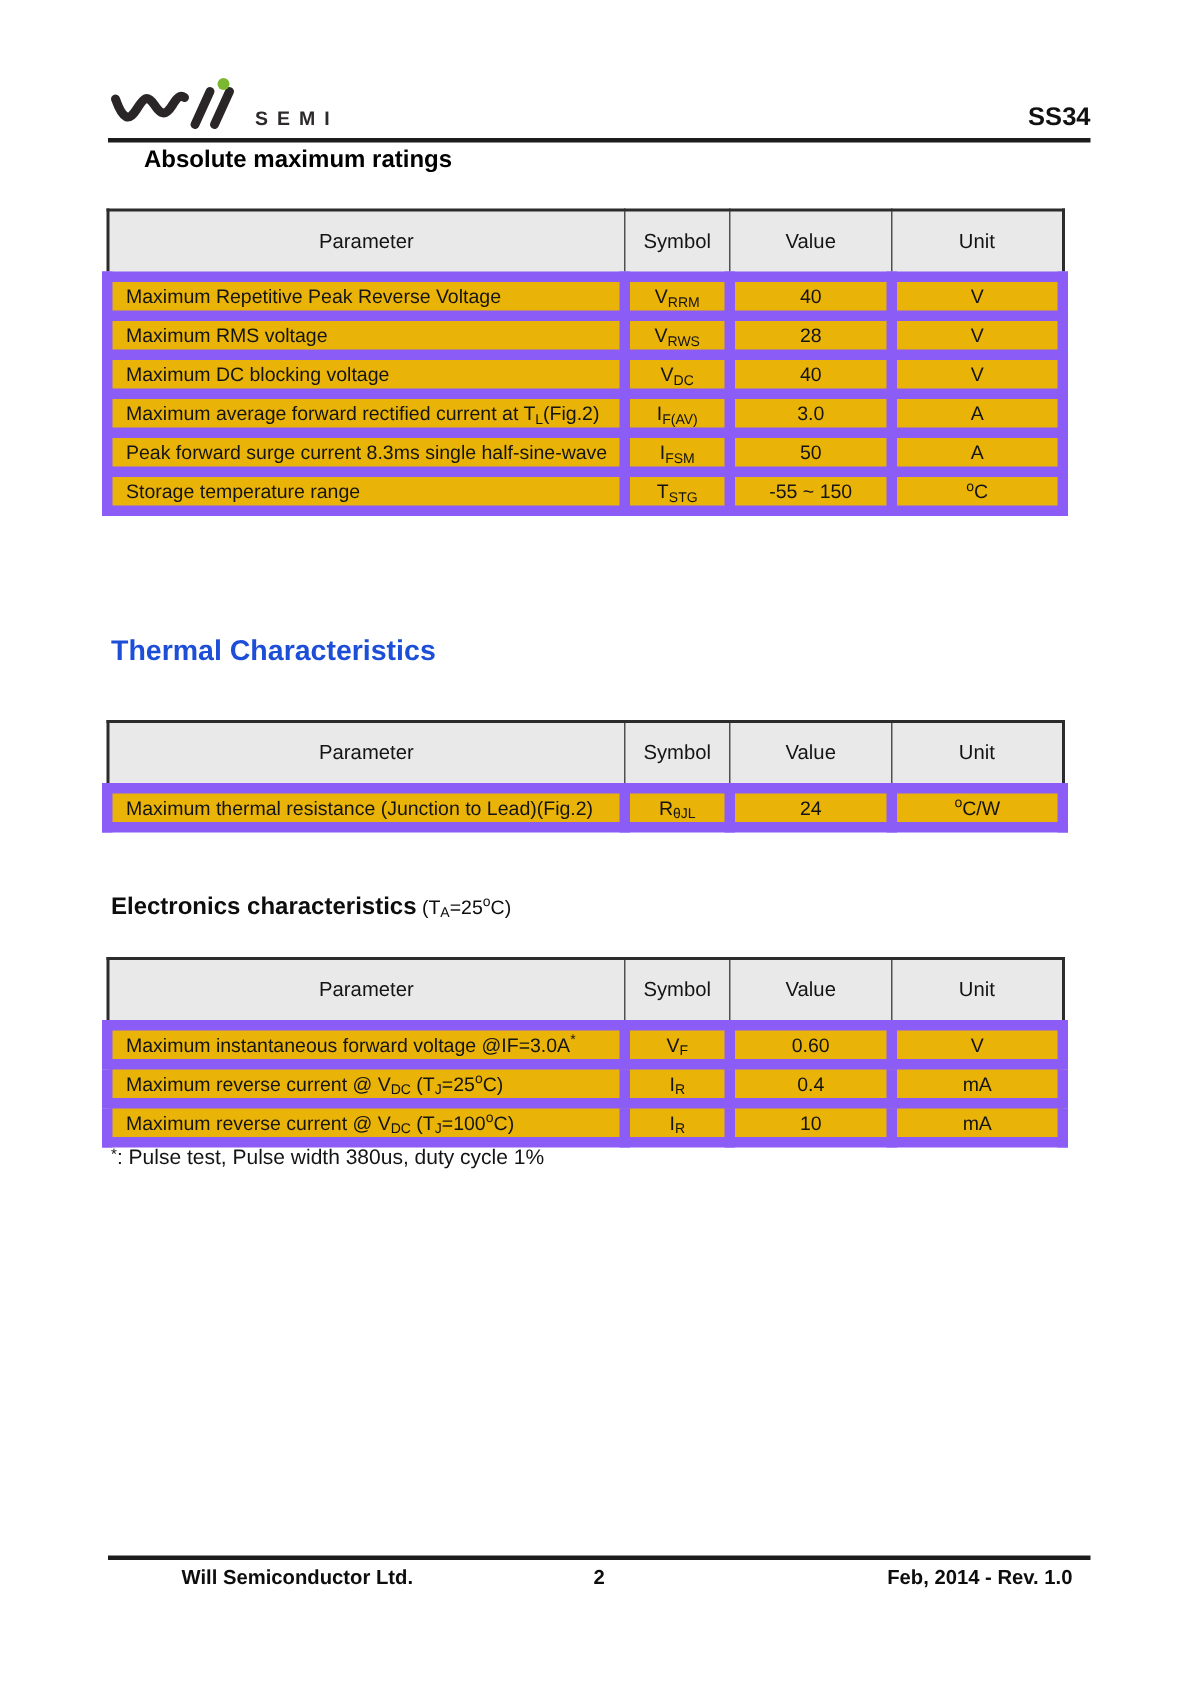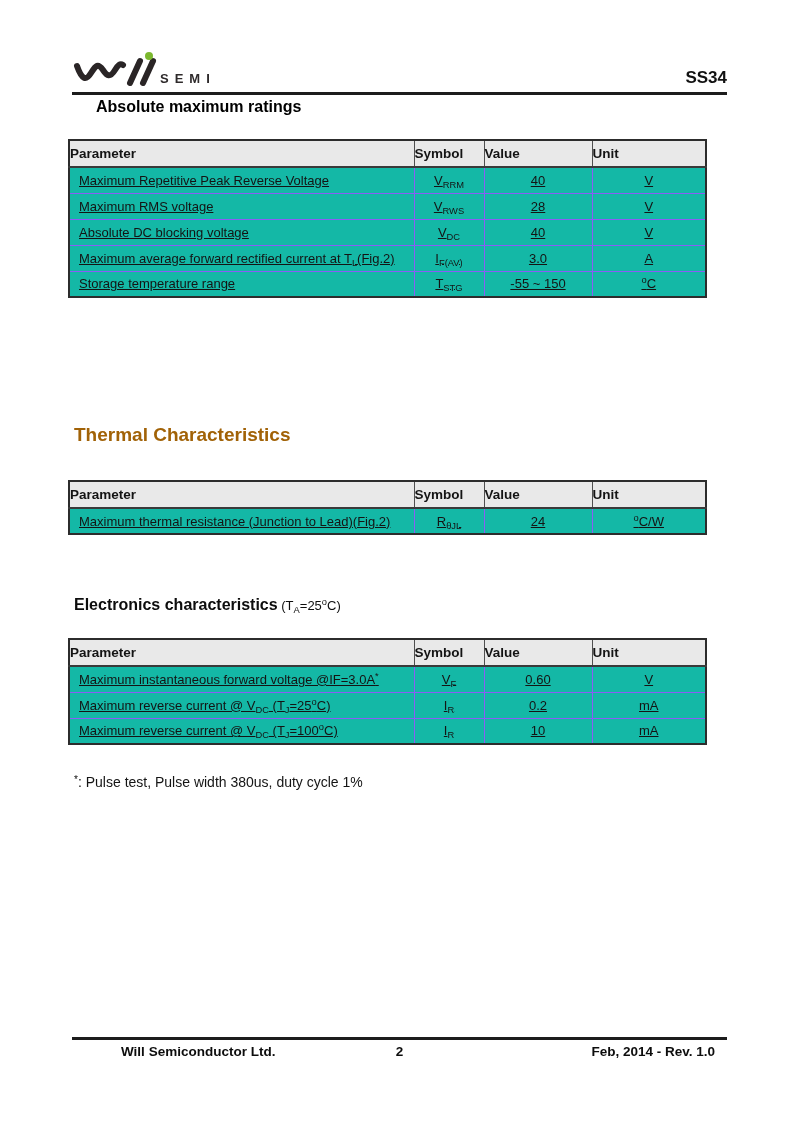--- a/index.html
+++ b/index.html
@@ -17,21 +17,21 @@
     overflow: hidden;
   }
 
   
   .brand-row {
     position: absolute;
     left: 72px; top: 50px; width: 655px; height: 40px;
   }
   .logo-wrap {
     position: absolute; left: 0; bottom: 0;
-    display: flex; align-items: flex-end; 
+    display: flex; align-items: flex-end; gap: 10px;
   }
   .brand-text {
     font-size: 13px; font-weight: 700; letter-spacing: 6px;
     color: #2e2a2b; padding-bottom: 4px;
   }
   .part-number {
     position: absolute; right: 0; bottom: 2px;
     font-size: 17px; font-weight: 700; color: #111;
   }
   .top-rule, .footer-rule {
@@ -40,21 +40,21 @@
   }
   .top-rule { top: 92px; }
 
   
   .h-abs {
     position: absolute; left: 74px; top: 98px;
     font-size: 16px; font-weight: 700; color: #000000; margin-left: 22px;
   }
   .h-thermal {
     position: absolute; left: 74px; top: 424px;
-    font-size: 19px; font-weight: 700; color: #a16207;
+    font-size: 19px; font-weight: 700; color: #1d4ed8;
   }
   .h-elec {
     position: absolute; left: 74px; top: 596px;
     font-size: 16px; font-weight: 700; color: #0d0d0d;
   }
   .h-elec .cond { font-size: 13px; font-weight: 400; }
 
   
   table.spec-table {
     position: absolute; left: 68px;
@@ -65,42 +65,41 @@
   }
   .t-abs     { top: 139px; }
   .t-thermal { top: 480px; }
   .t-elec    { top: 638px; }
   col.c-param  { width: 345px; }
   col.c-symbol { width: 70px; }
   col.c-value  { width: 108px; }
   col.c-unit   { width: 114px; }
   table.spec-table th {
     background: var(--table_header_bg, #e9e9e9);
-    font-weight: 700; font-size: 13.5px;
-    height: 27px; text-align: left;
+    font-weight: 400; font-size: 13.5px;
+    height: 44px; text-align: center;
     border: 1px solid #4f4f4f;
     border-bottom: 2px solid #3a3a3a;
   }
   table.spec-table td {
     height: 26px;
-    border: 1px solid #8b5cf6;
+    border: 7px solid #8b5cf6;
     vertical-align: middle;
-    background: #14b8a6;
-    text-decoration: underline;
+    background: #eab308;
   }
   table.spec-table td.param { text-align: left; padding: 0 6px 0 9px; }
   table.spec-table td.center { text-align: center; }
   sub, sup { font-size: 0.72em; line-height: 0; }
   sub { vertical-align: -0.28em; }
   sup { vertical-align: 0.5em; }
 
   
   .footnote {
     position: absolute; left: 74px; top: 763px;
-    font-size: 14px; color: #141414; margin-top: 11px;
+    font-size: 14px; color: #141414;
   }
   .footnote sup { vertical-align: 0.35em; }
 
   
   .footer-rule { top: 1037px; }
   .footer-row {
     position: absolute; left: 72px; top: 1044px; width: 655px;
     font-size: 13.5px; font-weight: 700; color: #0d0d0d;
   }
   .footer-company { position: absolute; left: 2px; margin-left: 47px; }
@@ -152,29 +151,35 @@
           <td class="center">40</td>
           <td class="center">V</td>
         </tr>
         <tr>
           <td class="param">Maximum RMS voltage</td>
           <td class="center">V<sub>RWS</sub></td>
           <td class="center">28</td>
           <td class="center">V</td>
         </tr>
         <tr>
-          <td class="param">Absolute DC blocking voltage</td>
+          <td class="param">Maximum DC blocking voltage</td>
           <td class="center">V<sub>DC</sub></td>
           <td class="center">40</td>
           <td class="center">V</td>
         </tr>
         <tr>
           <td class="param">Maximum average forward rectified current at T<sub>L</sub>(Fig.2)</td>
           <td class="center">I<sub>F(AV)</sub></td>
           <td class="center">3.0</td>
+          <td class="center">A</td>
+        </tr>
+        <tr>
+          <td class="param">Peak forward surge current 8.3ms single half-sine-wave</td>
+          <td class="center">I<sub>FSM</sub></td>
+          <td class="center">50</td>
           <td class="center">A</td>
         </tr>
         <tr>
           <td class="param">Storage temperature range</td>
           <td class="center">T<sub>STG</sub></td>
           <td class="center">-55 ~ 150</td>
           <td class="center"><sup>o</sup>C</td>
         </tr>
       </tbody>
     </table>
@@ -226,21 +231,21 @@
       <tbody>
         <tr>
           <td class="param">Maximum instantaneous forward voltage @IF=3.0A<sup>*</sup></td>
           <td class="center">V<sub>F</sub></td>
           <td class="center">0.60</td>
           <td class="center">V</td>
         </tr>
         <tr>
           <td class="param">Maximum reverse current @ V<sub>DC</sub> (T<sub>J</sub>=25<sup>o</sup>C)</td>
           <td class="center">I<sub>R</sub></td>
-          <td class="center">0.2</td>
+          <td class="center">0.4</td>
           <td class="center">mA</td>
         </tr>
         <tr>
           <td class="param">Maximum reverse current @ V<sub>DC</sub> (T<sub>J</sub>=100<sup>o</sup>C)</td>
           <td class="center">I<sub>R</sub></td>
           <td class="center">10</td>
           <td class="center">mA</td>
         </tr>
       </tbody>
     </table>

